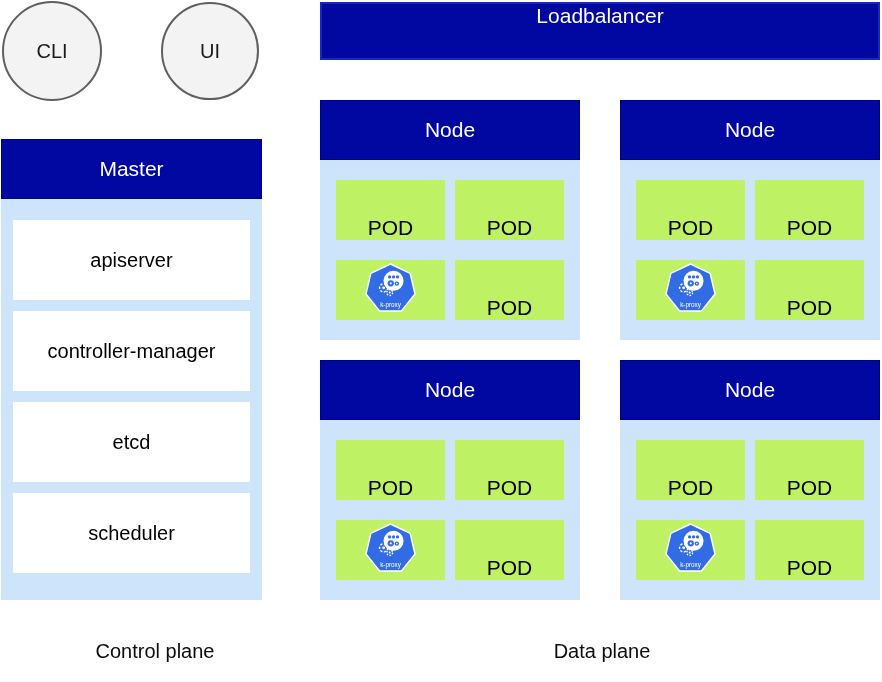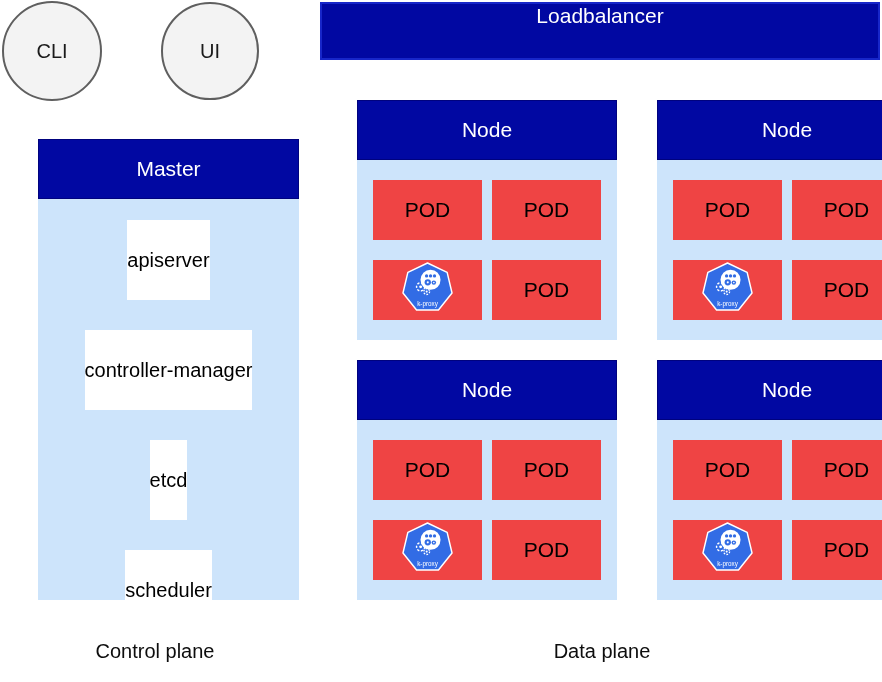--- a/index.html
+++ b/index.html
@@ -28,35 +28,35 @@
   .lb {
     position: absolute;
     left: 320px; top: 2px;
     width: 560px; height: 58px;
     background: var(--header-fill, #0108a2);
     border: 2px solid var(--lb-border, #1726c9);
     color: var(--header-text, #fff);
     display: flex; justify-content: center;
     font-size: 21px;
   }
-  .panel { position: absolute; margin-left: 37px; }
+  .panel { position: absolute; }
   .hdr {
     height: 60px;
     background: var(--header-fill, #0108a2);
     border: 1px solid var(--header-border, #00027e);
     color: var(--header-text, #fff);
     display: flex; align-items: center; justify-content: center;
     font-size: 21px;
   }
   .master { left: 1px; top: 139px; width: 261px; }
   .master-body {
     height: 401px;
     background: var(--panel-blue, #cde4fb);
     padding: 21px 12px;
-    display: flex; flex-direction: column; gap: 30px; align-items: center;
+    display: flex; flex-direction: column; gap: 11px;
   }
   .mrow {
     flex: none;
     height: 80px;
     background: #ffffff;
     display: flex; align-items: center; justify-content: center;
     font-size: 20px; color: #000;
   }
   .node { width: 260px; }
   .n1 { left: 320px; top: 100px; }
@@ -67,22 +67,22 @@
     height: 180px;
     background: var(--panel-blue, #cde4fb);
     padding: 20px 16px;
     display: grid;
     grid-template-columns: 1fr 1fr;
     column-gap: 10px;
     row-gap: 20px;
   }
   .cell {
     height: 60px;
-    background: #ef4444;
-    display: flex; align-items: center; justify-content: center;
+    background: #bef264;
+    display: flex; align-items: flex-end; justify-content: center;
     font-size: 21px; color: #000;
   }
   .kp-hept { fill: var(--kubernetes-blue, #326ce5); stroke: #ffffff; stroke-width: 1.1; stroke-linejoin: round; }
   .kp-blue { fill: var(--kubernetes-blue, #326ce5); }
   .kp-white { fill: #ffffff; }
   .kp-gear { fill: none; stroke: #ffffff; }
   .kp-label { fill: #ffffff; font-family: "Liberation Sans", sans-serif; font-size: 4.8px; }
   .flabel {
     position: absolute;
     top: 640px;

